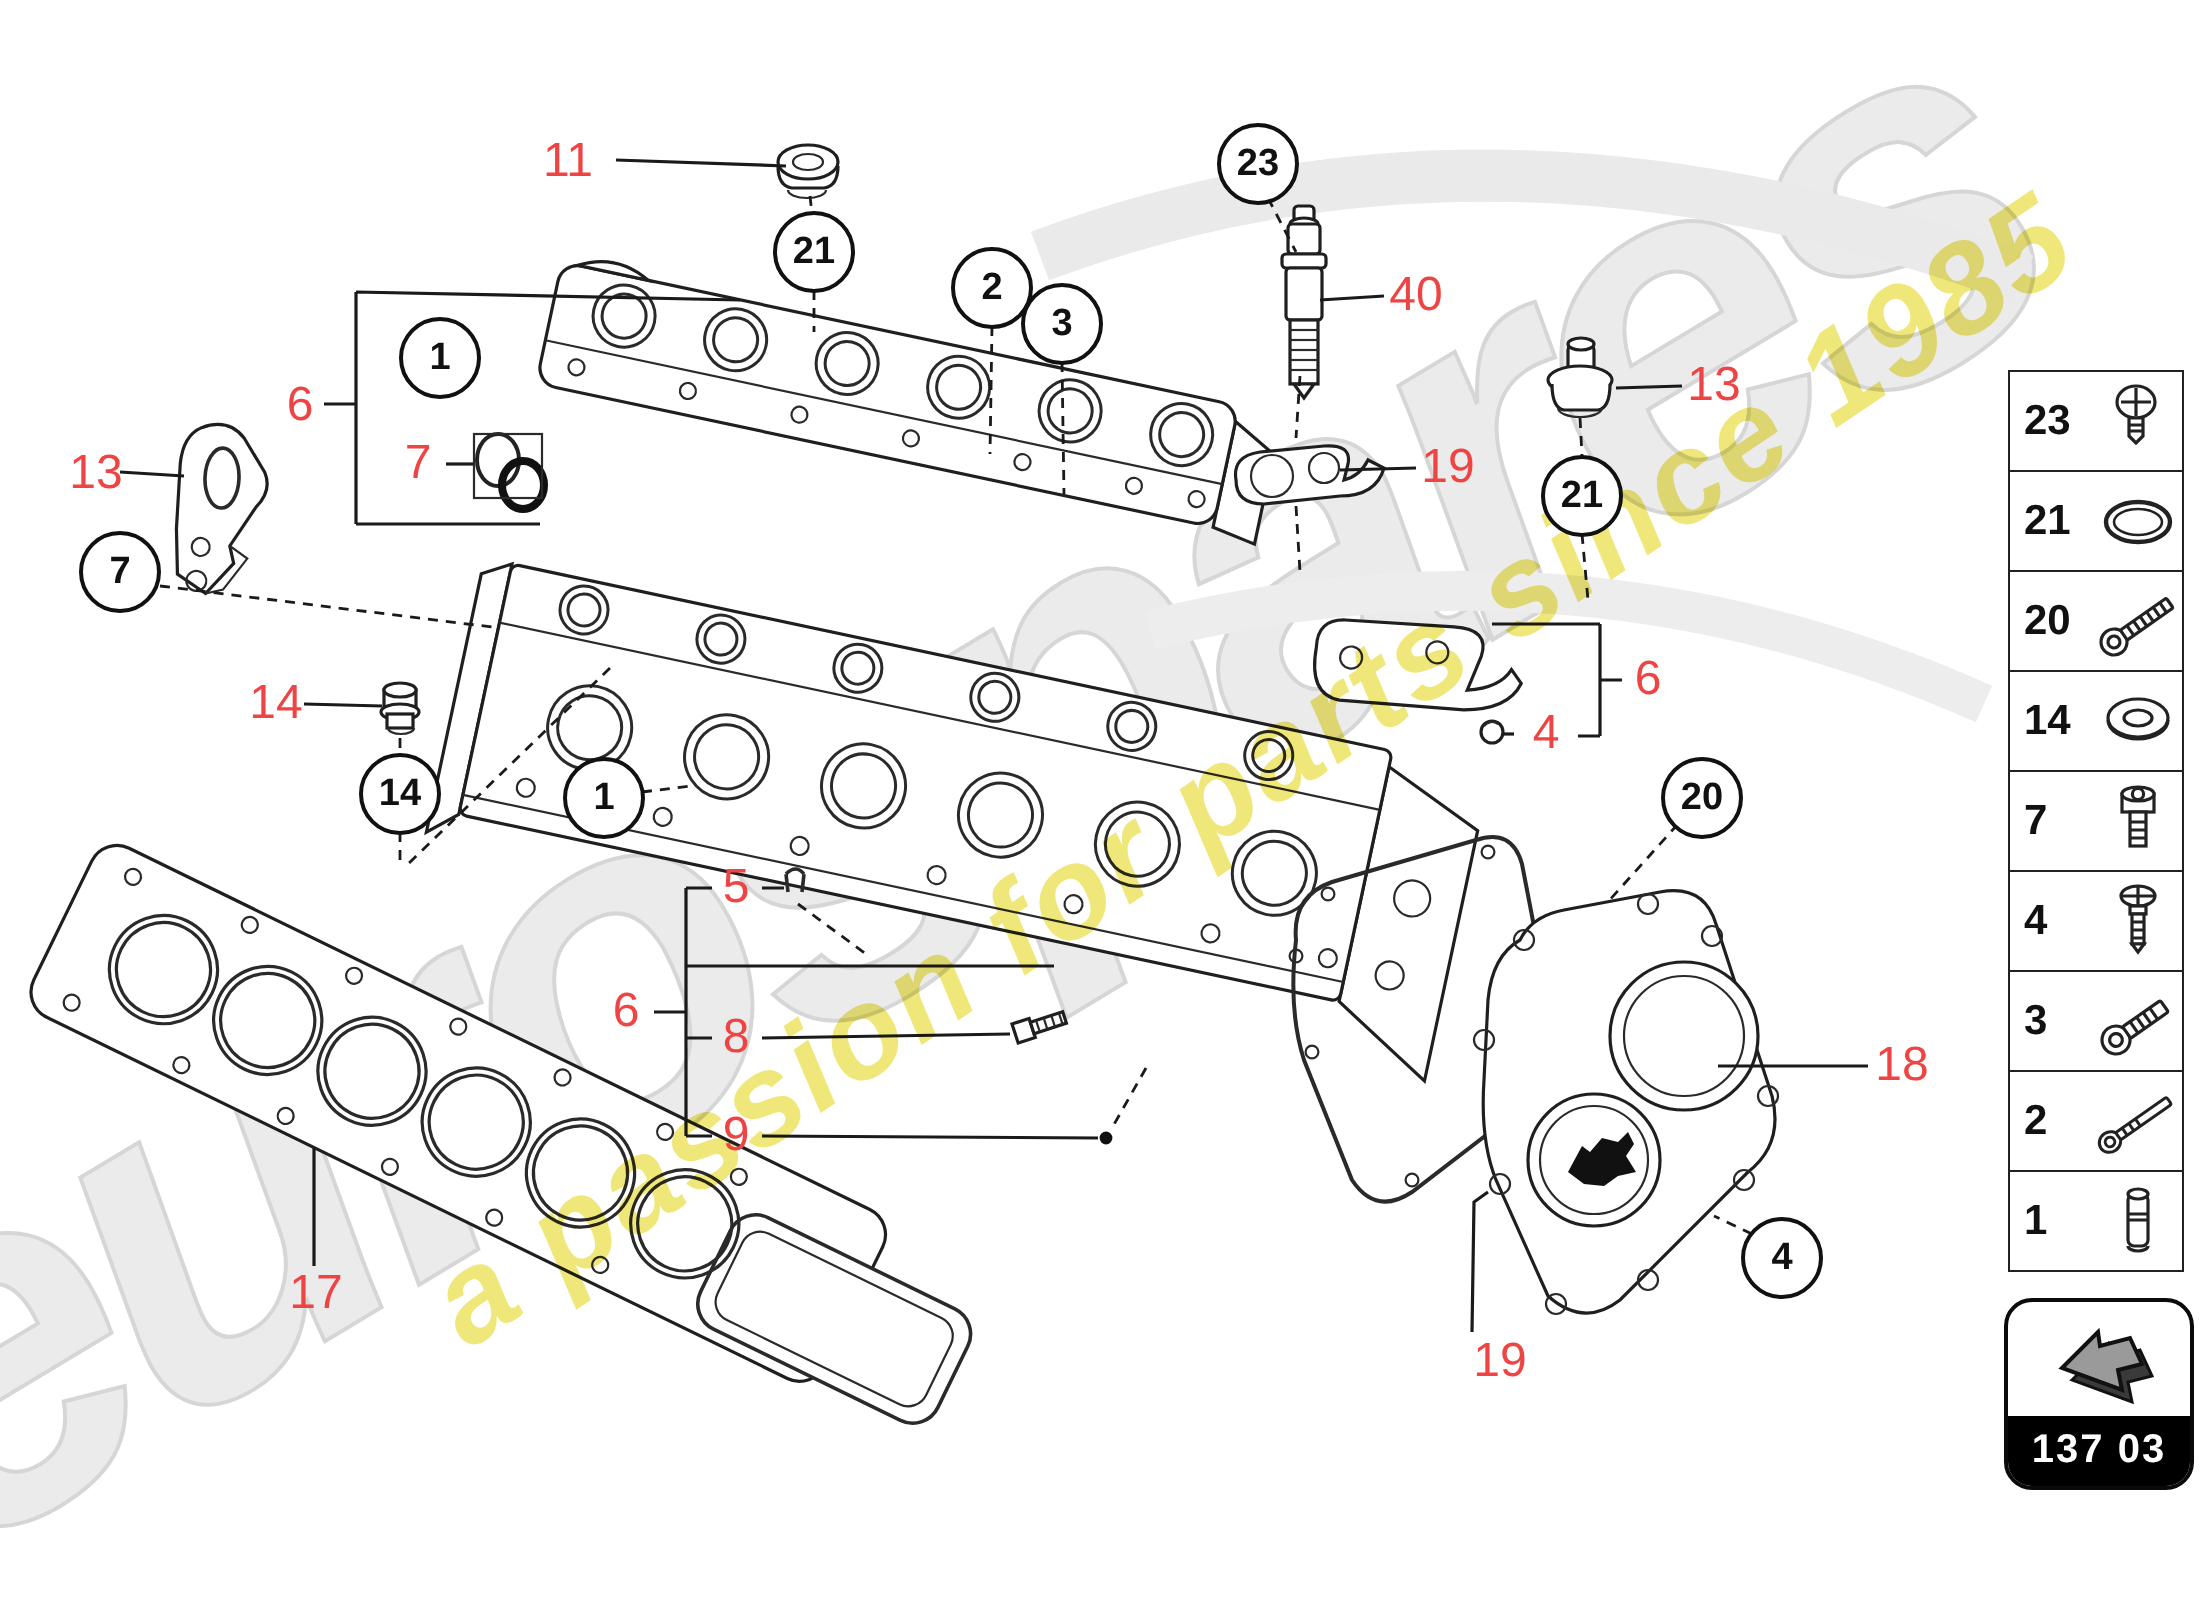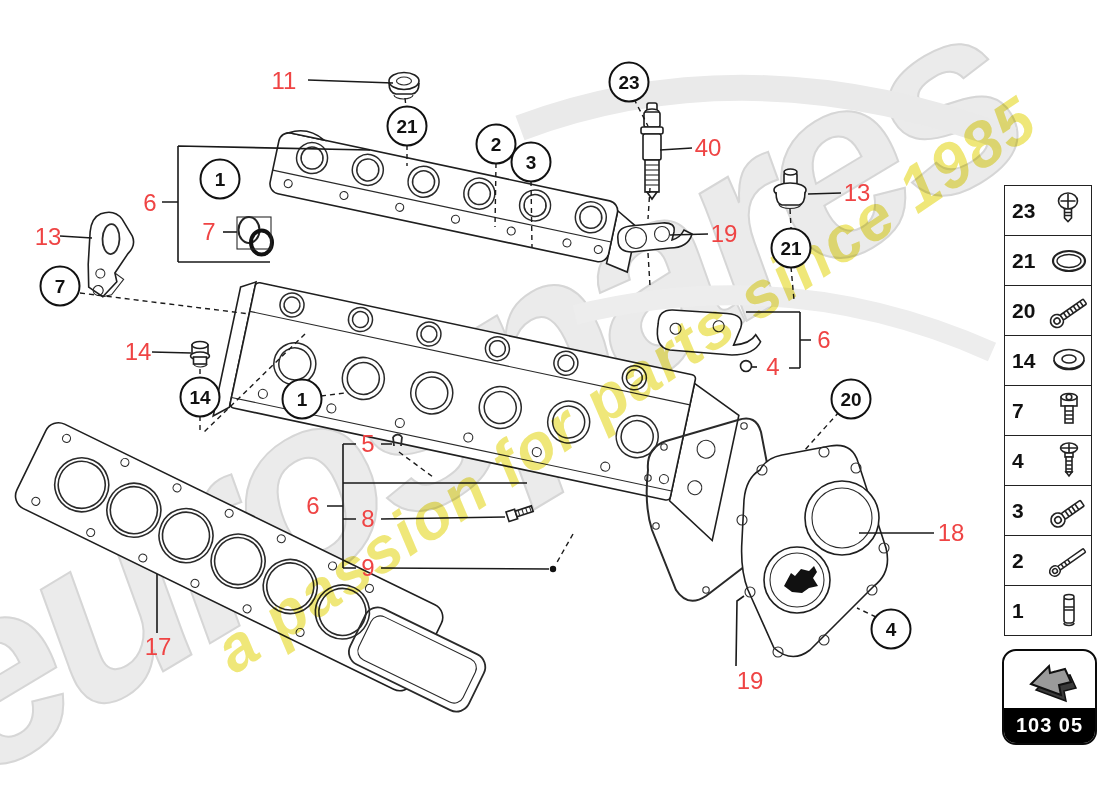--- a/index.html
+++ b/index.html
@@ -463,16 +463,16 @@
     </div>
   </div>
 
   <div id="navbox">
     <div id="navarrow">
       <svg width="70" height="52" viewBox="0 0 70 52">
         <polygon points="16,31 34,13 35,20 50,16 56,29 44,32 46,42" fill="#3a3a3a" stroke="#111" stroke-width="1.5" transform="translate(5,6)"></polygon>
         <polygon points="16,31 34,13 35,20 50,16 56,29 44,32 46,42" fill="#9a9a9a" stroke="#111" stroke-width="2"></polygon>
       </svg>
     </div>
-    <div id="navband">103 05</div>
+    <div id="navband">137 03</div>
   </div>
 
 </div>
 
 </body></html>

